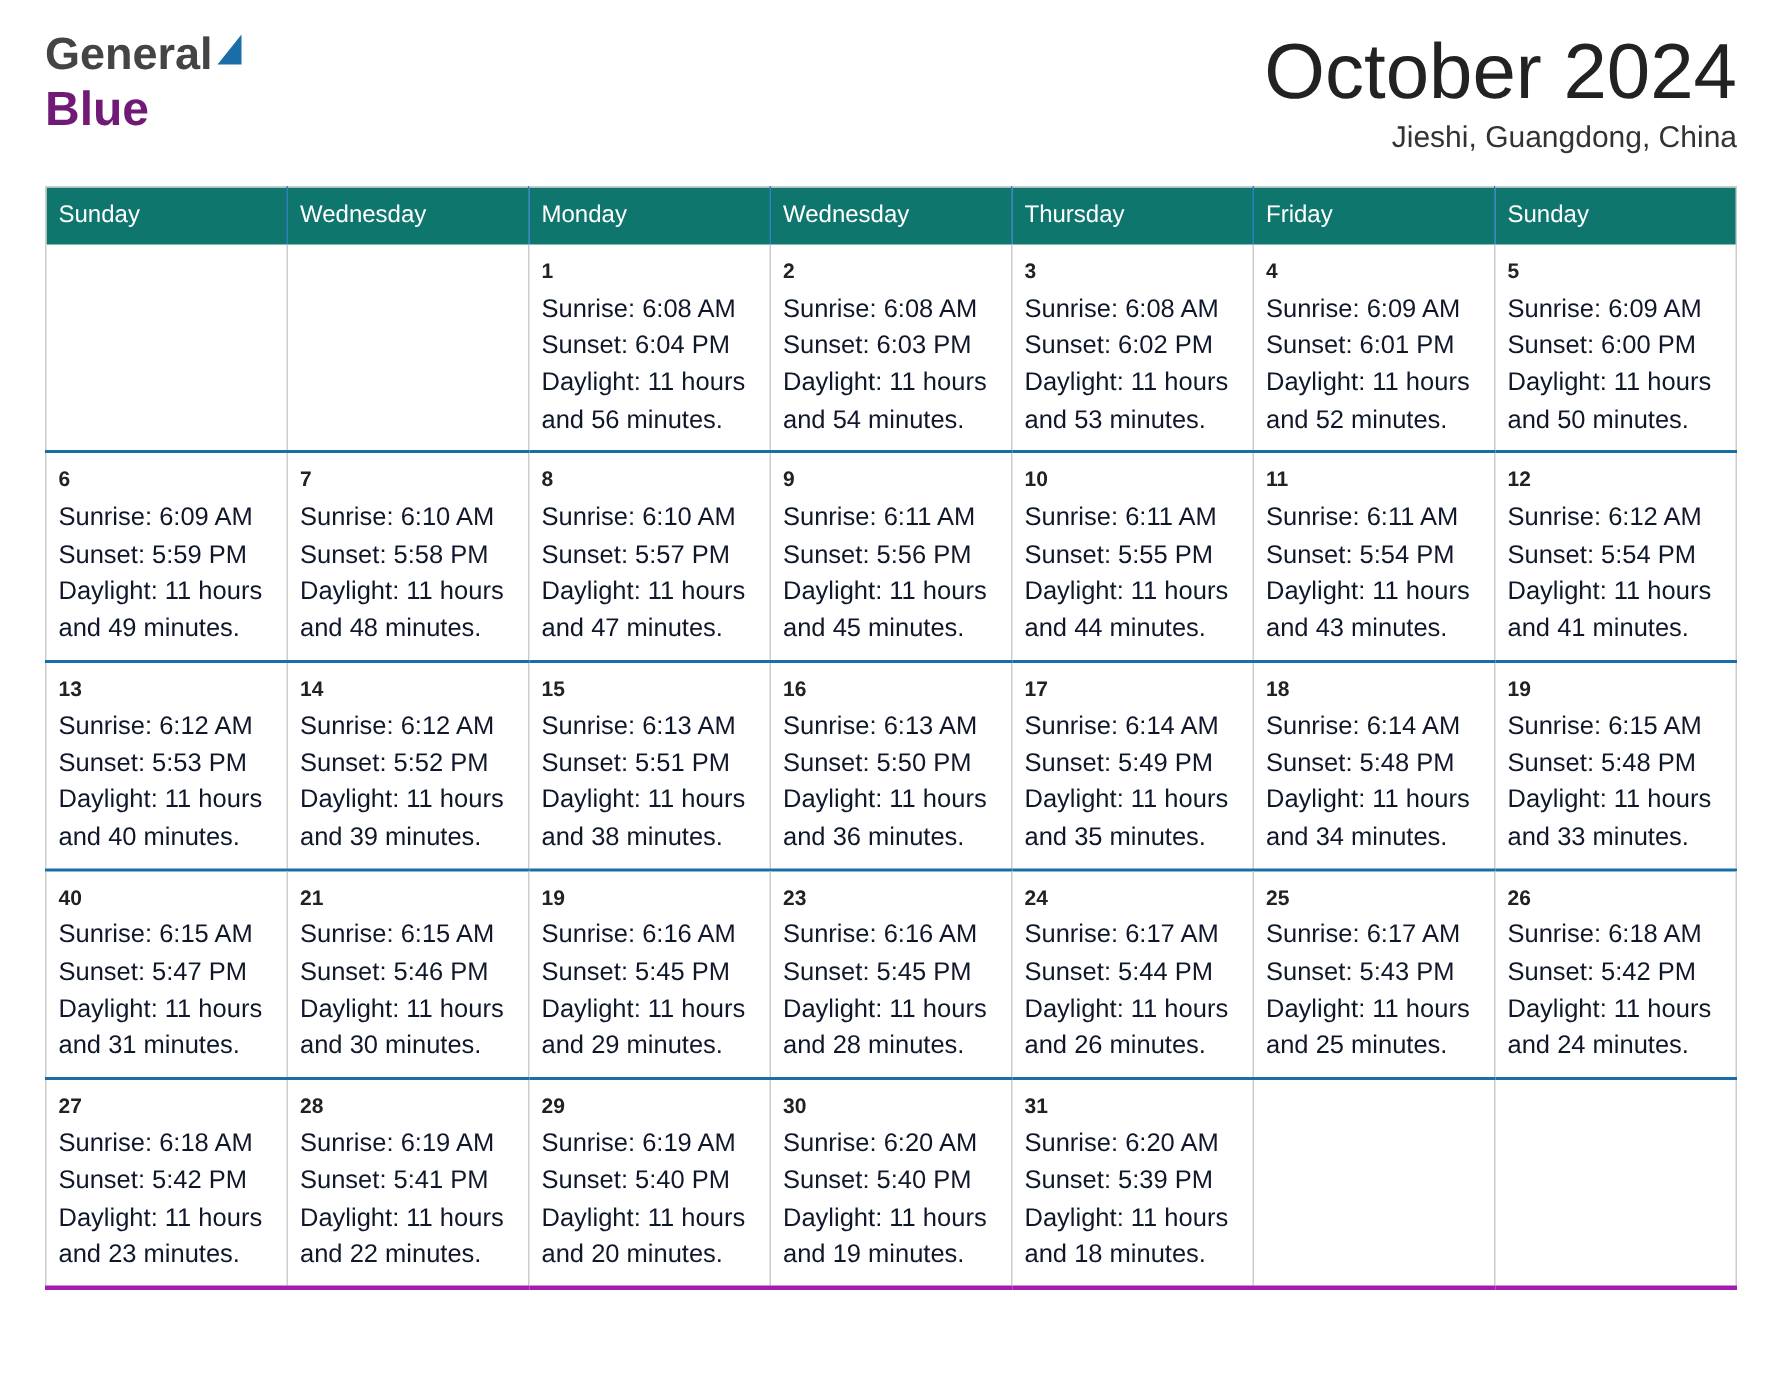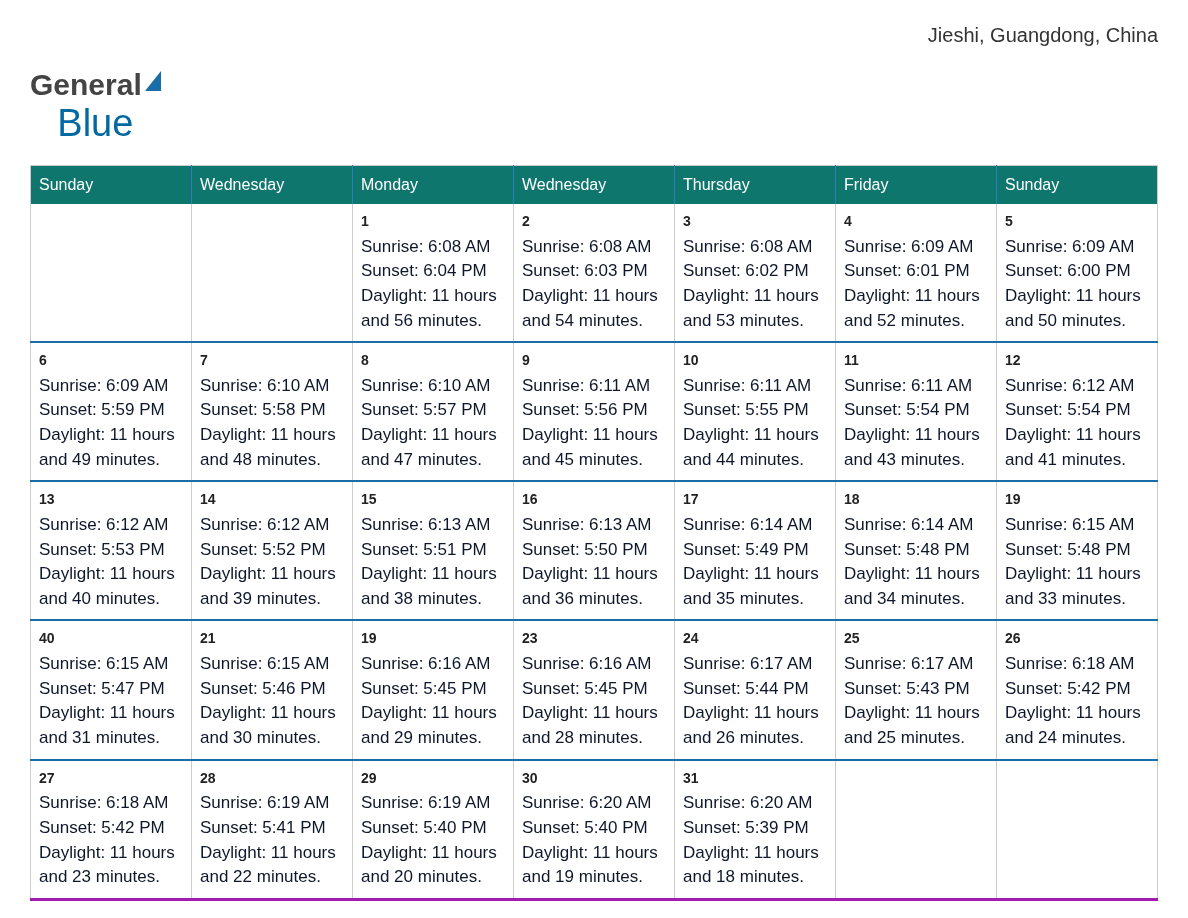--- a/index.html
+++ b/index.html
@@ -12,22 +12,21 @@
     }
     .header {
       display: flex;
       justify-content: space-between;
       align-items: flex-start;
       margin-bottom: 20px;
     }
     .logo {
       display: flex;
       flex-direction: column;
-      align-items: center;
-      margin-top: 48px;
+      align-items: flex-start;
     }
     .title-block {
       text-align: right;
     }
     .month-title {
       font-size: 52px;
       font-weight: normal;
       color: #222;
       line-height: 1.1;
     }
@@ -98,23 +97,23 @@
       width: 0;
       height: 0;
       border-left: 16px solid transparent;
       border-bottom: 20px solid #1a6ea8;
       margin-left: 3px;
       vertical-align: middle;
       position: relative;
       top: -4px;
     }
     .logo-blue-text {
-      font-size: 38px;
-      font-weight: normal;
-      color: #0369a1;
+      font-size: 32px;
+      font-weight: bold;
+      color: #701a75;
       font-family: Arial, sans-serif;
     }
     .logo-line2 {
       display: flex;
       align-items: center;
     }
   </style>
 </head>
 <body>
 
@@ -122,20 +121,21 @@
   <div class="logo">
     <div class="logo-row">
       <span class="logo-general-part">General</span>
       <span class="logo-triangle"></span>
     </div>
     <div class="logo-line2">
       <span class="logo-blue-text">Blue</span>
     </div>
   </div>
   <div class="title-block">
+    <div class="month-title">October 2024</div>
     <div class="location">Jieshi, Guangdong, China</div>
   </div>
 </div>
 
 <table class="calendar-table">
   <thead>
     <tr>
     <th>Sunday</th>
         <th>Wednesday</th>
         <th>Monday</th>

